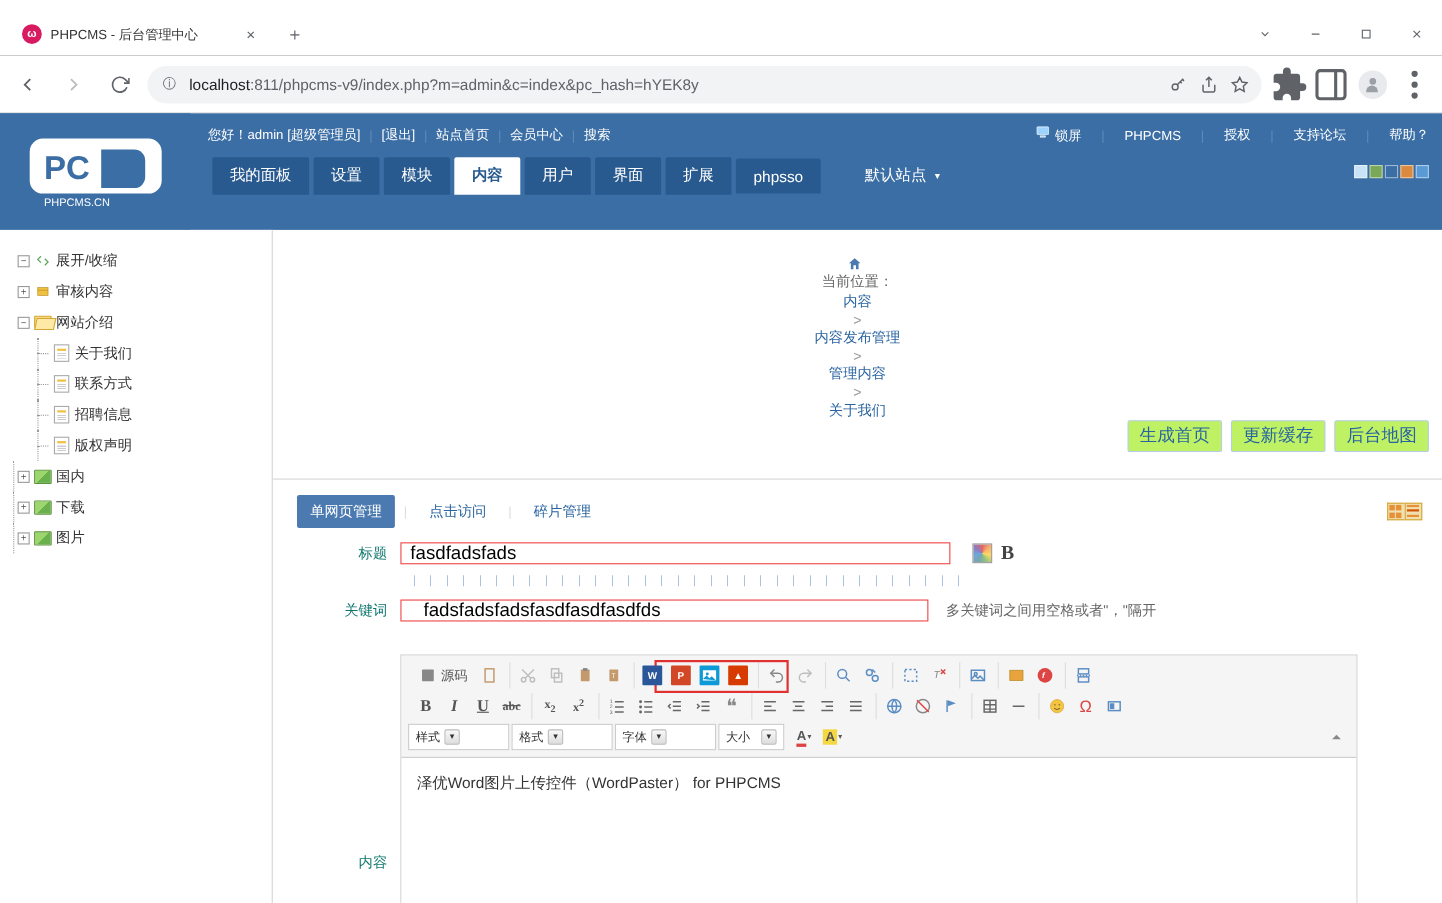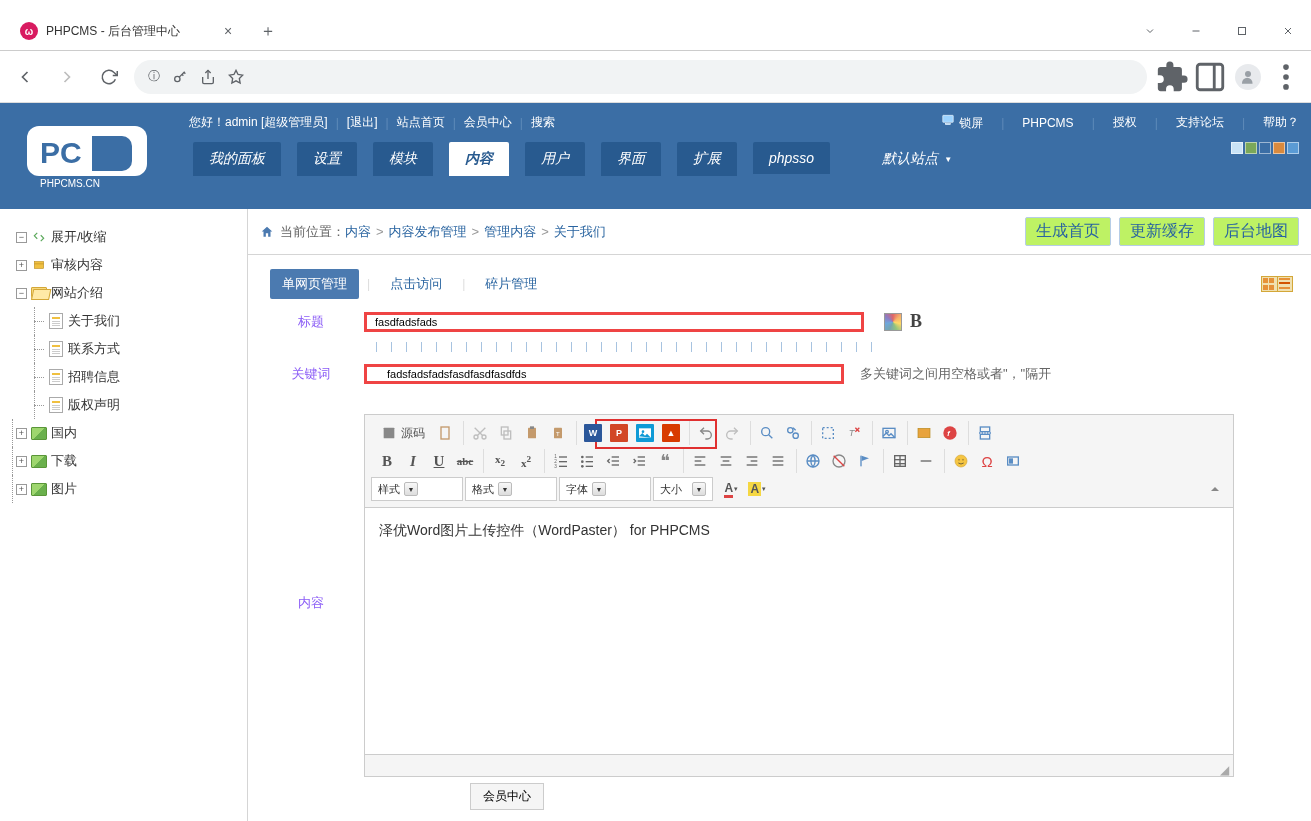--- a/index.html
+++ b/index.html
@@ -41,21 +41,21 @@
 .header-top-row { display: flex; align-items: center; padding: 10px 12px 10px 16px; font-size: 12px; }
 .header-top-row .sep { margin: 0 8px; color: #5e8ab9; }
 .header-link { color: #fff; cursor: pointer; }
 .header-top-right { margin-left: auto; display: flex; align-items: center; gap: 10px; }
 .lock-icon { width: 16px; height: 14px; display: inline-block; }
 
 .color-swatches { display: flex; gap: 2px; margin-left: 16px; }
 .color-swatch { width: 12px; height: 12px; border: 1px solid rgba(255,255,255,0.5); cursor: pointer; }
 
 
-.main-nav { display: flex; padding: 0 0 0 20px; gap: 16px; align-items: flex-start; height: 36px; font-style: italic; }
+.main-nav { display: flex; padding: 0 0 0 20px; gap: 4px; align-items: center; height: 36px; }
 .main-nav .nav-tab { padding: 8px 16px; background: #285a8f; color: #fff; font-size: 14px; cursor: pointer; border-radius: 2px 2px 0 0; }
 .main-nav .nav-tab.active { background: #fff; color: #285a8f; font-weight: bold; }
 .site-select { margin-left: 20px; padding: 8px 16px; color: #fff; font-size: 14px; cursor: pointer; display: flex; align-items: center; gap: 6px; }
 .site-select::after { content: "▼"; font-size: 8px; }
 
 
 .admin-body { display: flex; height: calc(100% - 104px); }
 .left-sidebar { width: 248px; border-right: 1px solid #d5d5d5; padding: 14px 0 0 16px; background: #fff; }
 .tree-item { display: flex; align-items: center; gap: 4px; padding: 5px 0; cursor: pointer; color: #333; font-size: 13px; }
 .tree-toggle { width: 11px; height: 11px; border: 1px solid #999; display: flex; align-items: center; justify-content: center; font-size: 9px; color: #555; line-height: 1; }
@@ -66,42 +66,42 @@
 .tree-leaf .dotline { position: absolute; left: -4px; top: 50%; width: 10px; border-top: 1px dotted #999; }
 .doc-icon { width: 14px; height: 16px; background: #fff; border: 1px solid #aaa; position: relative; }
 .doc-icon::before { content: ""; width: 8px; height: 2px; background: #f0c040; position: absolute; top: 3px; left: 2px; }
 .doc-icon::after { content: ""; width: 8px; height: 5px; background: repeating-linear-gradient(#ccc, #ccc 1px, transparent 1px, transparent 2px); position: absolute; top: 7px; left: 2px; }
 .folder-icon { width: 16px; height: 13px; background: #f7d97c; border: 1px solid #d4a738; border-radius: 1px; position: relative; }
 .folder-icon.open::after { content: ""; position: absolute; bottom: -1px; left: -1px; width: 16px; height: 9px; background: #ffe9a6; border: 1px solid #d4a738; transform: skewX(-12deg); transform-origin: bottom left; }
 .img-icon { width: 16px; height: 13px; background: linear-gradient(135deg, #9ed66e 50%, #6ab04c 50%); border: 1px solid #5a9638; border-radius: 1px; }
 
 
 .right-content { flex: 1; display: flex; flex-direction: column; }
-.breadcrumb-bar { display: flex; align-items: center; padding: 8px 12px; border-bottom: 1px solid #d5d5d5; font-size: 13px; }
+.breadcrumb-bar { display: flex; align-items: center; padding: 24px 12px; border-bottom: 1px solid #d5d5d5; font-size: 13px; flex-direction: column; }
 .breadcrumb-bar .home-icon { width: 14px; height: 14px; color: #4b7ab0; margin-right: 6px; }
 .bc-label { color: #666; }
 .bc-link { color: #2964a0; cursor: pointer; }
 .bc-sep { margin: 0 5px; color: #999; }
 .bc-right { margin-left: auto; display: flex; gap: 8px; }
 .bc-btn { border: 1px solid #b6cde6; background: #bef264; color: #2964a0; padding: 3px 10px; font-size: 16px; cursor: pointer; border-radius: 2px; }
 
 
 .sub-tabs { display: flex; align-items: center; padding: 14px 18px 12px 22px; gap: 4px; }
 .sub-tab { padding: 6px 12px; color: #2964a0; cursor: pointer; font-size: 13px; border-radius: 2px; }
 .sub-tab.active { background: #4b7ab0; color: #fff; }
 .sub-sep { color: #ddd; margin: 0 4px; }
 .view-toggle { margin-left: auto; display: flex; }
 .vt-btn { width: 16px; height: 16px; background: #f0e0b0; border: 1px solid #d4a738; cursor: pointer; display: flex; flex-wrap: wrap; padding: 1px; gap: 1px; }
 .vt-btn span { width: 5px; height: 5px; background: #e69138; }
 
 
 .form-area { padding: 0 22px; }
 .form-row { display: flex; align-items: center; margin-bottom: 10px; }
-.form-label { width: 94px; text-align: center; padding-right: 12px; color: #8b5cf6; font-size: 13px; }
-.form-input { height: 20px; border: 3px solid #ef4444; padding: 0 8px; font-size: 11px; width: 500px; }
+.form-label { width: 94px; text-align: right; padding-right: 12px; color: #0f766e; font-size: 13px; }
+.form-input { height: 20px; border: 1px solid #ef4444; padding: 0 8px; font-size: 17px; width: 500px; }
 .ruler-bg { height: 10px; width: 500px; background: repeating-linear-gradient(to right, #a7c3e0 0, #a7c3e0 1px, transparent 1px, transparent 15px); margin-top: 1px; margin-left: 106px; }
 .title-extras { margin-left: 20px; display: flex; gap: 8px; align-items: center; }
 .color-grid-icon { width: 18px; height: 18px; background: conic-gradient(#e06666, #f6b26b, #ffd966, #93c47d, #76a5af, #6fa8dc, #8e7cc3, #e06666); border: 1px solid #999; }
 .bold-btn { font-weight: bold; font-family: "Times New Roman"; font-size: 18px; color: #444; cursor: pointer; }
 .hint-text { margin-left: 16px; color: #666; font-size: 13px; }
 
 
 .editor-wrap { margin-left: 106px; margin-top: 20px; border: 1px solid #ccc; width: 870px; position: relative; }
 .toolbar { background: #f5f5f5; border-bottom: 1px solid #ccc; padding: 4px 6px; }
 .toolbar-row { display: flex; align-items: center; gap: 2px; padding: 2px 0; flex-wrap: wrap; }
@@ -175,20 +175,21 @@
       </svg>
     </div>
   <div class="nav-btn">
       <svg width="18" height="18" viewBox="0 0 24 24" fill="none" stroke="currentColor" stroke-width="2">
         <path d="M23 4v6h-6"></path>
         <path d="M20.49 15a9 9 0 1 1-2.12-9.36L23 10"></path>
       </svg>
     </div>
   <div class="url-container">
     <div class="url-icon">ⓘ</div>
+    <div class="url-text"><span class="host">localhost</span><span>:811/phpcms-v9/index.php?m=admin&amp;c=index&amp;pc_hash=hYEK8y</span></div>
     <div class="url-right-icons">
       <div class="url-icon">
           <svg viewBox="0 0 24 24" fill="none" stroke="currentColor" stroke-width="2">
             <circle cx="8" cy="15" r="4"></circle>
             <line x1="10.85" y1="12.15" x2="19" y2="4"></line>
             <line x1="18" y1="5" x2="20" y2="7"></line>
             <line x1="15" y1="8" x2="17" y2="10"></line>
           </svg>
         </div>
       <div class="url-icon">

